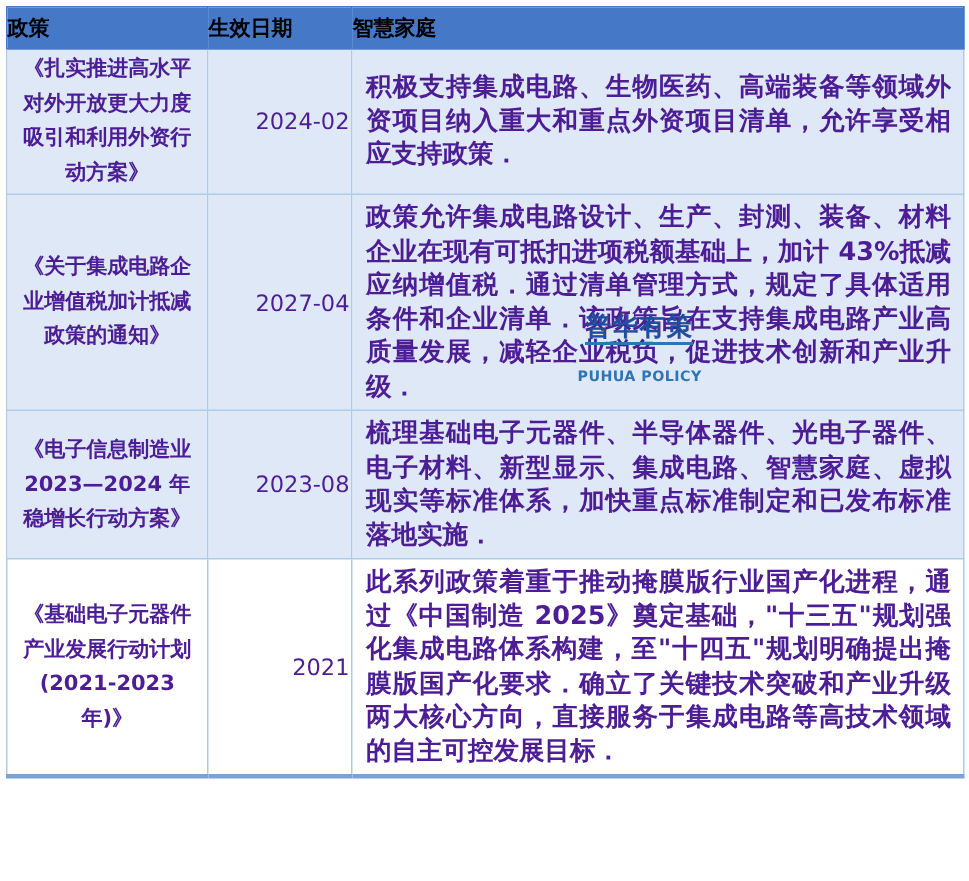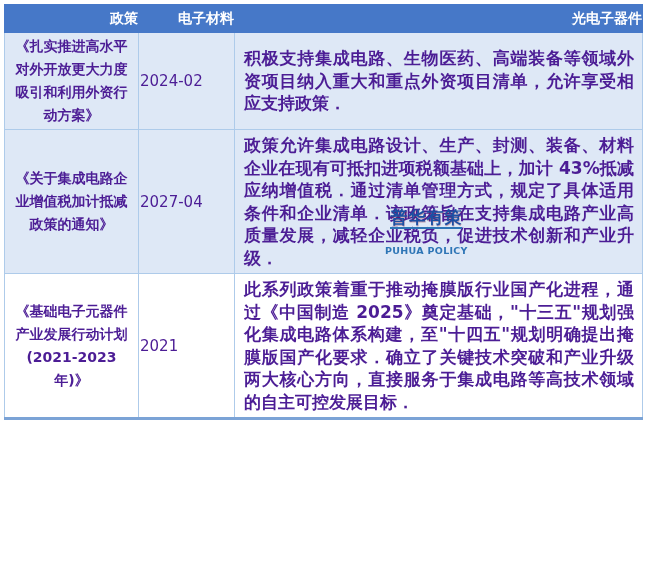--- a/index.html
+++ b/index.html
@@ -13,42 +13,42 @@
 
   table.policy-table {
     position: absolute; top: 4px; left: 4px;
     width: 638px;
     border-collapse: collapse;
     table-layout: fixed;
   }
   th {
     background: var(--header_bg, #4678C8);
     border: 1px solid var(--header_bg, #4678C8);
-    color: #ffffff;
+    color: #000000;
     font-size: 14px; font-weight: bold;
     height: 27px; padding: 0;
-    text-align: right;
+    text-align: left;
   }
   td {
     border: 1px solid var(--cell_border, #AECBEA);
     color: #4c1d95;
     vertical-align: middle;
     background: #ffffff;
     overflow: hidden;
   }
   tr.alt td { background: var(--row_alt_bg, #DEE8F6); }
 
   td.policy {
     text-align: center;
     font-weight: bold;
     font-size: 14px; line-height: 23px;
     padding: 2px 6px;
   }
   td.date {
-    text-align: left;
+    text-align: right;
     font-size: 15px;
     font-weight: 400;
     margin-left: 40px;
   }
   td.content {
     text-align: justify;
     font-size: 17px;
     font-weight: 600;
     line-height: 22.5px;
     padding: 4px 8px 4px 9px;
@@ -95,34 +95,39 @@
 
   <table class="policy-table">
     <colgroup>
       <col style="width:134px">
       <col style="width:96px">
       <col style="width:408px">
     </colgroup>
     <thead>
       <tr>
         <th>政策</th>
-        <th>电子材料</th>
-        <th>光电子器件</th>
+        <th>生效日期</th>
+        <th>智慧家庭</th>
       </tr>
     </thead>
     <tbody>
       <tr class="r1 alt">
         <td class="policy">《扎实推进高水平对外开放更大力度吸引和利用外资行动方案》</td>
         <td class="date">2024-02</td>
         <td class="content">积极支持集成电路、生物医药、高端装备等领域外资项目纳入重大和重点外资项目清单，允许享受相应支持政策．</td>
       </tr>
       <tr class="r3 alt">
         <td class="policy">《关于集成电路企业增值税加计抵减政策的通知》</td>
         <td class="date">2027-04</td>
         <td class="content">政策允许集成电路设计、生产、封测、装备、材料企业在现有可抵扣进项税额基础上，加计 43%抵减应纳增值税．通过清单管理方式，规定了具体适用条件和企业清单．该政策旨在支持集成电路产业高质量发展，减轻企业税负，促进技术创新和产业升级．</td>
+      </tr>
+      <tr class="r5 alt">
+        <td class="policy">《电子信息制造业2023—2024 年稳增长行动方案》</td>
+        <td class="date">2023-08</td>
+        <td class="content">梳理基础电子元器件、半导体器件、光电子器件、电子材料、新型显示、集成电路、智慧家庭、虚拟现实等标准体系，加快重点标准制定和已发布标准落地实施．</td>
       </tr>
       <tr class="r6">
         <td class="policy">《基础电子元器件产业发展行动计划(2021-2023 年)》</td>
         <td class="date">2021</td>
         <td class="content">此系列政策着重于推动掩膜版行业国产化进程，通过《中国制造 2025》奠定基础，"十三五"规划强化集成电路体系构建，至"十四五"规划明确提出掩膜版国产化要求．确立了关键技术突破和产业升级两大核心方向，直接服务于集成电路等高技术领域的自主可控发展目标．</td>
       </tr>
     </tbody>
   </table>
 
   <div class="watermark">

